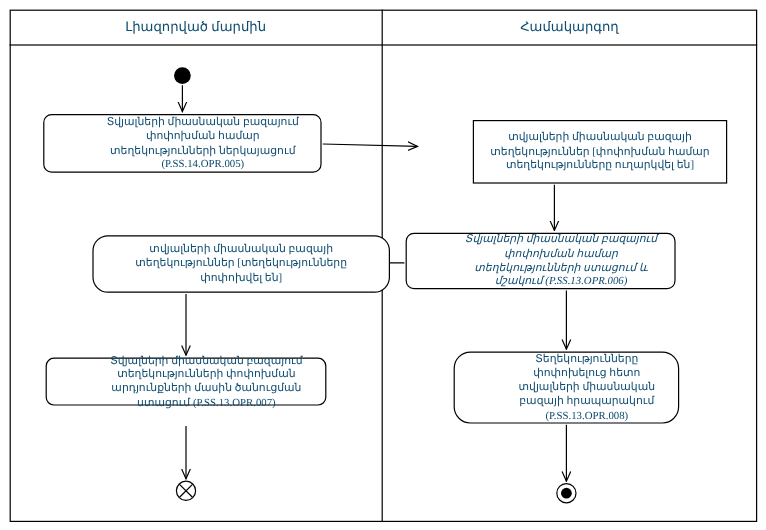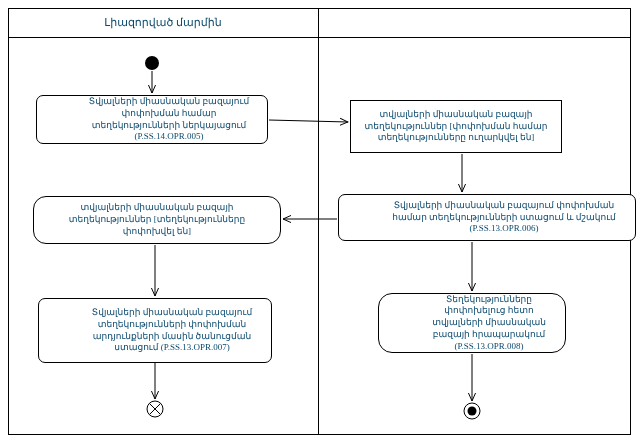--- a/index.html
+++ b/index.html
@@ -45,46 +45,47 @@
     background: #fff;
     display: flex; align-items: center; justify-content: center;
     text-align: center;
     font-size: 9px;
     line-height: 1.3;
     padding: 3px 8px;
     box-sizing: border-box;
   }
   .action  { border-radius: 7px; padding-left: 42px; }
   .action.big-radius { border-radius: 14px; }
-  .object  { border-radius: 0; }
+  .object  { border-radius: 0; margin-left: 44px; }
 
   #node-submit-info     { left: 36px;  top: 95px;  width: 232px; height: 49px; }
   #node-info-sent       { left: 350px; top: 100px; width: 212px; height: 53px; }
-  #node-receive-process { left: 338px; top: 194px; width: 298px; height: 47px; }
+  #node-receive-process { left: 338px; top: 194px; width: 225px; height: 47px; font-style: italic; }
   #node-info-changed    { left: 33px;  top: 196px; width: 248px; height: 48px; border-radius: 13px; }
-  #node-receive-notice  { left: 38px;  top: 298px; width: 234px; height: 65px; }
+  #node-receive-notice  { left: 38px;  top: 298px; width: 234px; height: 40px; }
   #node-publish-db      { left: 378px; top: 293px; width: 188px; height: 60px; }
 
   svg.overlay {
     position: absolute;
     left: 0; top: 0;
     width: 638px; height: 442px;
     pointer-events: none;
   }
 </style>
 </head>
 <body>
 
 <div class="canvas">
 
   <div class="frame"></div>
   <div class="header-line"></div>
   <div class="divider-v"></div>
 
   <div class="lane-title left">Լիազորված մարմին</div>
+  <div class="lane-title right">Համակարգող</div>
 
   <svg class="overlay" viewBox="0 0 638 442" xmlns="http://www.w3.org/2000/svg">
     <defs>
       <marker id="arrow" viewBox="0 0 10 10" refX="9" refY="5" markerWidth="9" markerHeight="9" orient="auto-start-reverse">
         <path d="M0,1 L9,5 L0,9" fill="none" stroke="#000" stroke-width="1.1"></path>
       </marker>
     </defs>
 
     <circle cx="152" cy="63" r="7" fill="#000"></circle>
 

